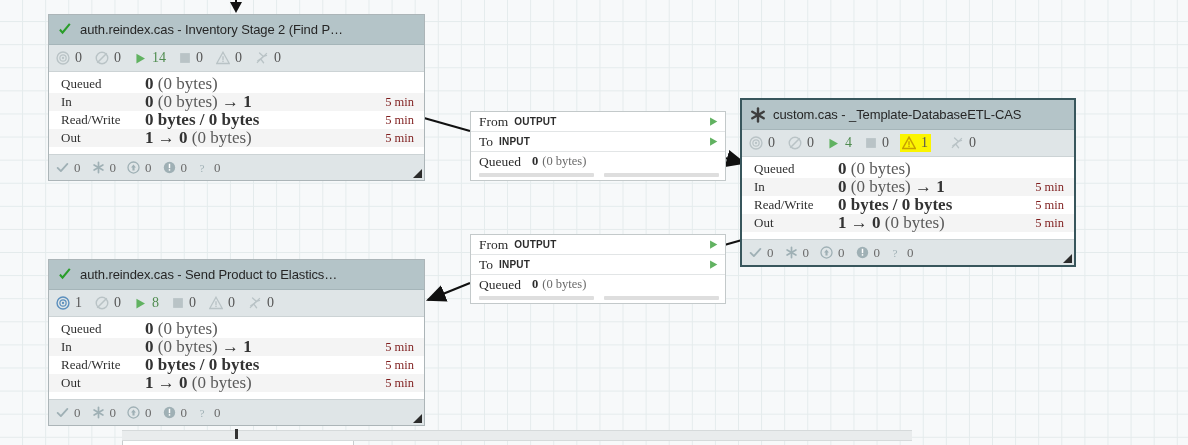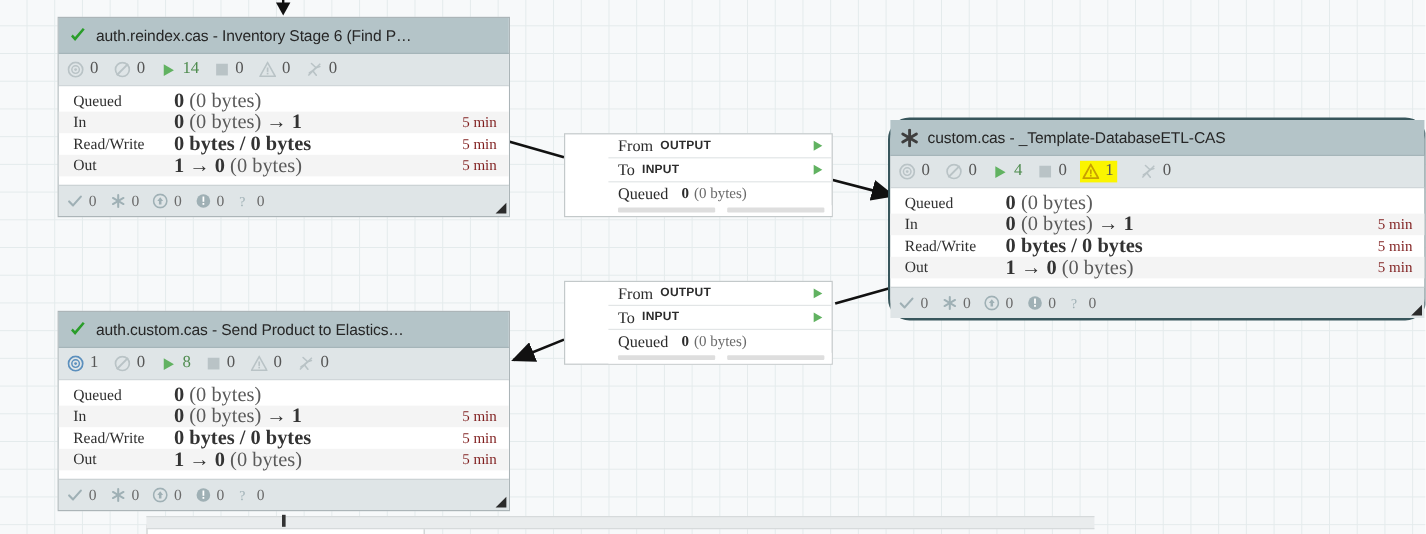--- a/index.html
+++ b/index.html
@@ -135,22 +135,21 @@
     display: inline-flex;
     align-items: center;
   }
 
   
   .conn {
     position: absolute;
     box-sizing: border-box;
     background: #ffffff;
     border: 1px solid #c3c9ca;
-    width: 224px;
-    padding-left: 36px;
+    width: 256px;
   }
   .conn-row {
     display: flex;
     align-items: center;
     height: 19px;
     padding: 0 6px 0 8px;
     font-size: 13.5px;
     color: #2b2b2b;
     border-bottom: 1px solid #e2e5e6;
   }
@@ -234,21 +233,21 @@
     <path d="M470,283 L428,300" stroke="#111" stroke-width="2.2" fill="none" marker-end="url(#ah)"></path>
   </svg>
 
   <div class="pg" style="left:48px; top:14px; width:377px;">
     <div class="pg-header">
       <span class="ico">
         <svg width="16" height="16" viewBox="0 0 16 16">
             <path d="M2.2 8.4 L5.6 12.2 L13.6 2.6 L12.0 1.3 L5.5 8.9 L3.6 6.8 Z" fill="#2a9d2a"></path>
           </svg>
       </span>
-      <span class="pg-title">auth.reindex.cas - Inventory Stage 6 (Find P…</span>
+      <span class="pg-title">auth.reindex.cas - Inventory Stage 2 (Find P…</span>
     </div>
     <div class="pg-statusbar">
       <span class="stat">
         <span class="ico">
           <svg width="14" height="14" viewBox="0 0 16 16">
               <circle cx="8" cy="8" r="6.8" fill="none" stroke="#b9c3c6" stroke-width="1.6"></circle>
               <circle cx="8" cy="8" r="3.6" fill="none" stroke="#b9c3c6" stroke-width="1.4"></circle>
               <circle cx="8" cy="8" r="1.3" fill="#b9c3c6"></circle>
             </svg>
         </span>
@@ -373,21 +372,21 @@
     </div>
   </div>
 
   <div class="pg" style="left:48px; top:259px; width:377px;">
     <div class="pg-header">
       <span class="ico">
         <svg width="16" height="16" viewBox="0 0 16 16">
             <path d="M2.2 8.4 L5.6 12.2 L13.6 2.6 L12.0 1.3 L5.5 8.9 L3.6 6.8 Z" fill="#2a9d2a"></path>
           </svg>
       </span>
-      <span class="pg-title">auth.custom.cas - Send Product to Elastics…</span>
+      <span class="pg-title">auth.reindex.cas - Send Product to Elastics…</span>
     </div>
     <div class="pg-statusbar">
       <span class="stat">
         <span class="ico">
           <svg width="14" height="14" viewBox="0 0 16 16">
               <circle cx="8" cy="8" r="6.8" fill="none" stroke="#5b8fbd" stroke-width="1.6"></circle>
               <circle cx="8" cy="8" r="3.6" fill="none" stroke="#5b8fbd" stroke-width="1.4"></circle>
               <circle cx="8" cy="8" r="1.3" fill="#5b8fbd"></circle>
             </svg>
         </span>
@@ -505,21 +504,21 @@
           <svg width="11" height="13" viewBox="0 0 12 16">
               <text x="1" y="13" font-family="Liberation Serif, serif" font-size="14" fill="#9fb0b5">?</text>
             </svg>
         </span>
         <span class="num">0</span>
       </span>
       <span class="resize-handle"></span>
     </div>
   </div>
 
-  <div class="pg selected" style="left:740px; top:98px; width:449px;border-radius:18px;">
+  <div class="pg selected" style="left:740px; top:98px; width:336px;">
     <div class="pg-header">
       <span class="ico">
         <svg width="16" height="16" viewBox="0 0 16 16">
             <g stroke="#3e3e3e" stroke-width="2.4" stroke-linecap="round">
               <line x1="8" y1="1.4" x2="8" y2="14.6"></line>
               <line x1="2.3" y1="4.7" x2="13.7" y2="11.3"></line>
               <line x1="2.3" y1="11.3" x2="13.7" y2="4.7"></line>
             </g>
           </svg>
       </span>

